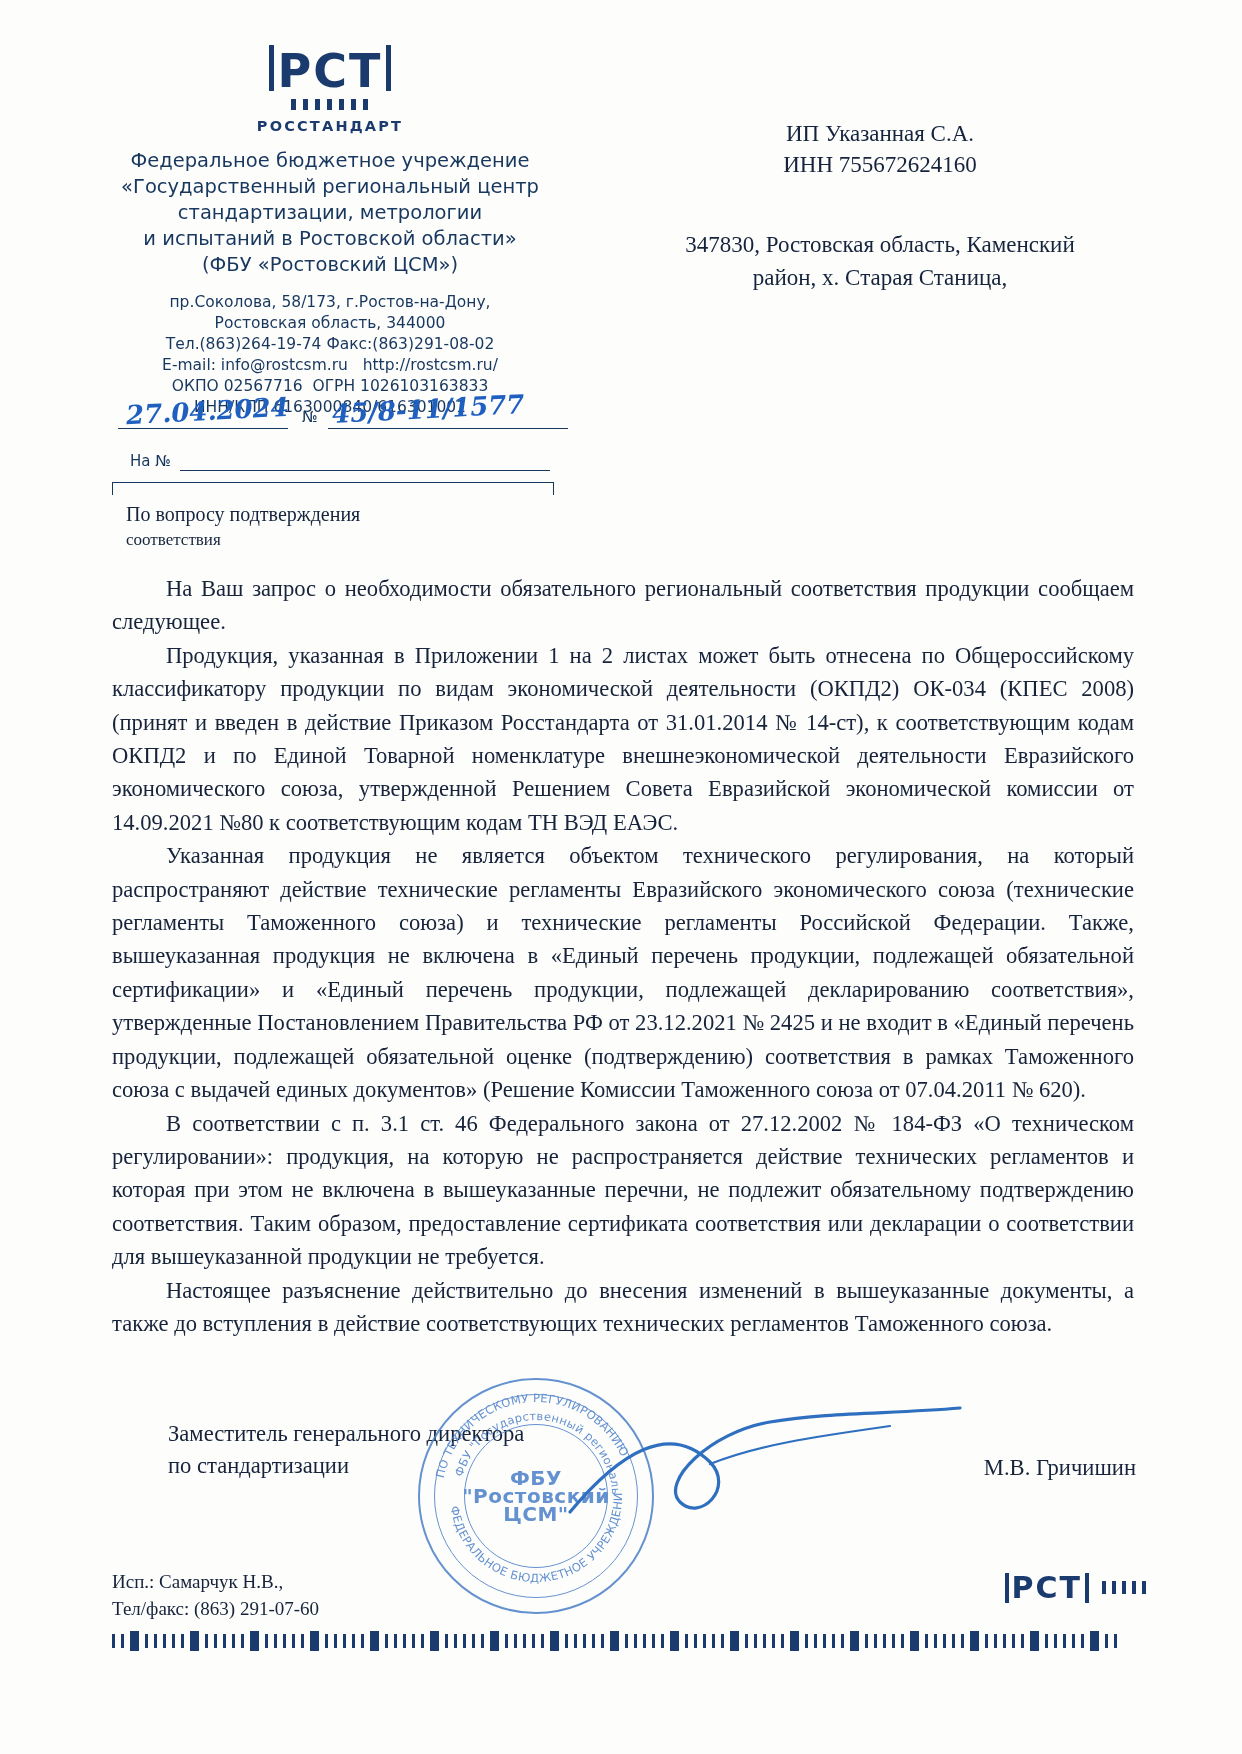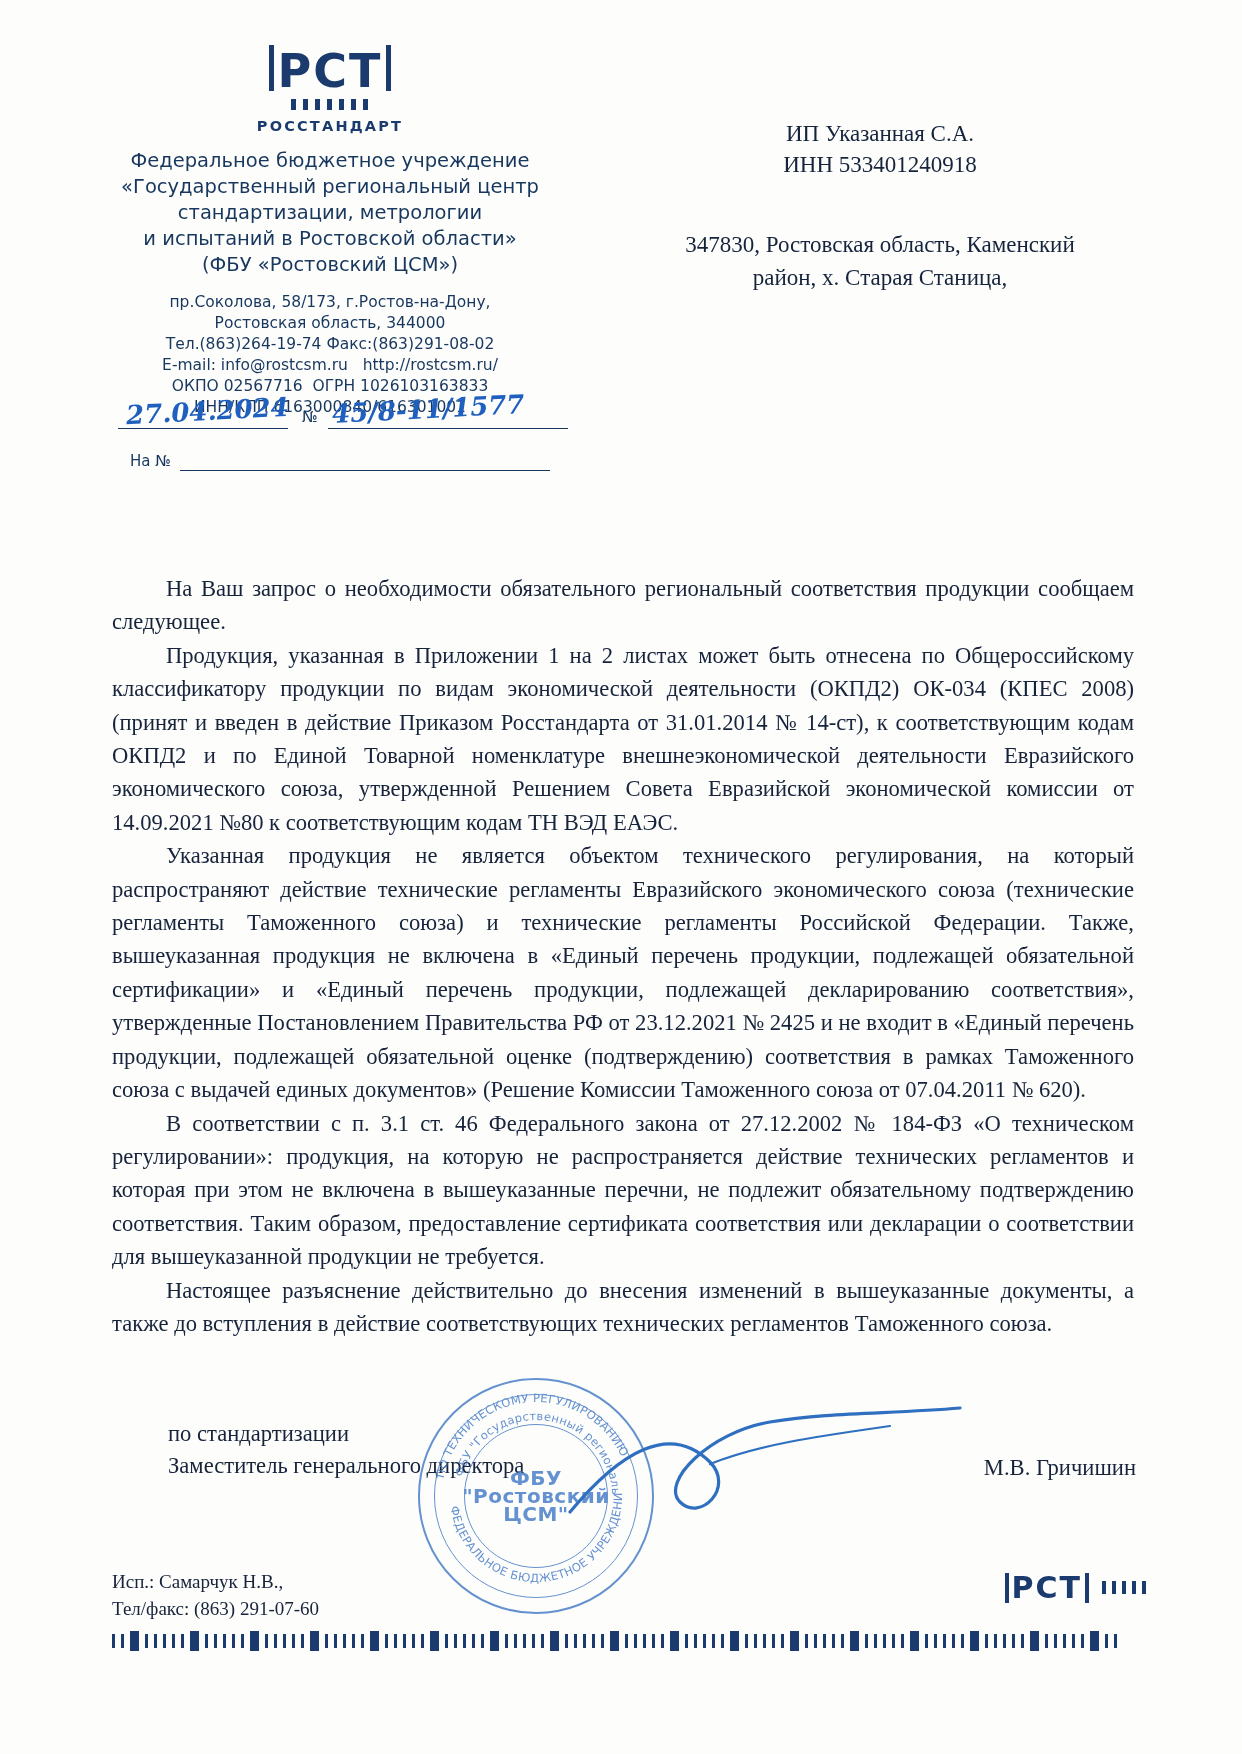--- a/index.html
+++ b/index.html
@@ -402,46 +402,53 @@
     <span class="hand ref-date">27.04.2024</span>
     <span class="ref-no-label">№</span>
     <span class="hand ref-no-value">45/8-11/1577</span>
     <span class="rule" style="left:0; top:28px; width:170px;"></span>
     <span class="rule" style="left:210px; top:28px; width:240px;"></span>
   </div>
 
   <div class="onref">На №</div>
   <span class="rule" style="left:180px; top:470px; width:370px;"></span>
 
+  <div class="subject-box">
+    <div class="bracket-top"></div>
+    <div class="subject-text">
+      <div>По вопросу подтверждения</div>
+      <div class="small">соответствия</div>
+    </div>
+  </div>
 
   <div class="addressee">
     <div>ИП Указанная С.А.</div>
-    <div>ИНН 533401240918</div>
+    <div>ИНН 755672624160</div>
     <div class="addr-block">
       <div>347830, Ростовская область, Каменский</div>
       <div>район, х. Старая Станица,</div>
     </div>
   </div>
 
   <div class="body-text">
     <p>На Ваш запрос о необходимости обязательного региональный соответствия продукции сообщаем следующее.</p>
     <p>Продукция, указанная в Приложении 1 на 2 листах может быть отнесена по Общероссийскому классификатору продукции по видам экономической деятельности (ОКПД2) ОК-034 (КПЕС 2008) (принят и введен в действие Приказом Росстандарта от 31.01.2014 № 14-ст), к соответствующим кодам ОКПД2 и по Единой Товарной номенклатуре внешнеэкономической деятельности Евразийского экономического союза, утвержденной Решением Совета Евразийской экономической комиссии от 14.09.2021 №80 к соответствующим кодам ТН ВЭД ЕАЭС.</p>
     <p>
       <span>Указанная продукция </span><b>не является</b><span> объектом технического регулирования, на который распространяют действие технические регламенты Евразийского экономического союза (технические регламенты Таможенного союза) и технические регламенты Российской Федерации. Также, вышеуказанная продукция не включена в «Единый перечень продукции, подлежащей обязательной сертификации» и «Единый перечень продукции, подлежащей декларированию соответствия», утвержденные Постановлением Правительства РФ от 23.12.2021 № 2425 и не входит в «Единый перечень продукции, подлежащей обязательной оценке (подтверждению) соответствия в рамках Таможенного союза с выдачей единых документов» (Решение Комиссии Таможенного союза от 07.04.2011 № 620).</span>
     </p>
     <p>
       <span>В соответствии с п. 3.1 ст. 46 Федерального закона от 27.12.2002 № 184-ФЗ «О техническом регулировании»: продукция, на которую не распространяется действие технических регламентов и которая при этом не включена в вышеуказанные перечни, </span><b>не подлежит обязательному подтверждению соответствия</b><span>. Таким образом, предоставление сертификата соответствия или декларации о соответствии для вышеуказанной продукции </span><b>не требуется</b><span>.</span>
     </p>
     <p>Настоящее разъяснение действительно до внесения изменений в вышеуказанные документы, а также до вступления в действие соответствующих технических регламентов Таможенного союза.</p>
   </div>
 
   <div class="sign-row">
     <div class="sign-left">
+      <div>Заместитель генерального директора</div>
       <div>по стандартизации</div>
-      <div>Заместитель генерального директора</div>
     </div>
     <div class="sign-right">М.В. Гричишин</div>
   </div>
 
   <div class="stamp">
     <div class="inner-ring"></div>
     <svg class="arc" viewBox="0 0 232 232">
       <defs>
         <path id="arcTop" d="M 22,116 A 94,94 0 0 1 210,116"></path>
         <path id="arcBottom" d="M 30,116 A 86,86 0 0 0 202,116"></path>

